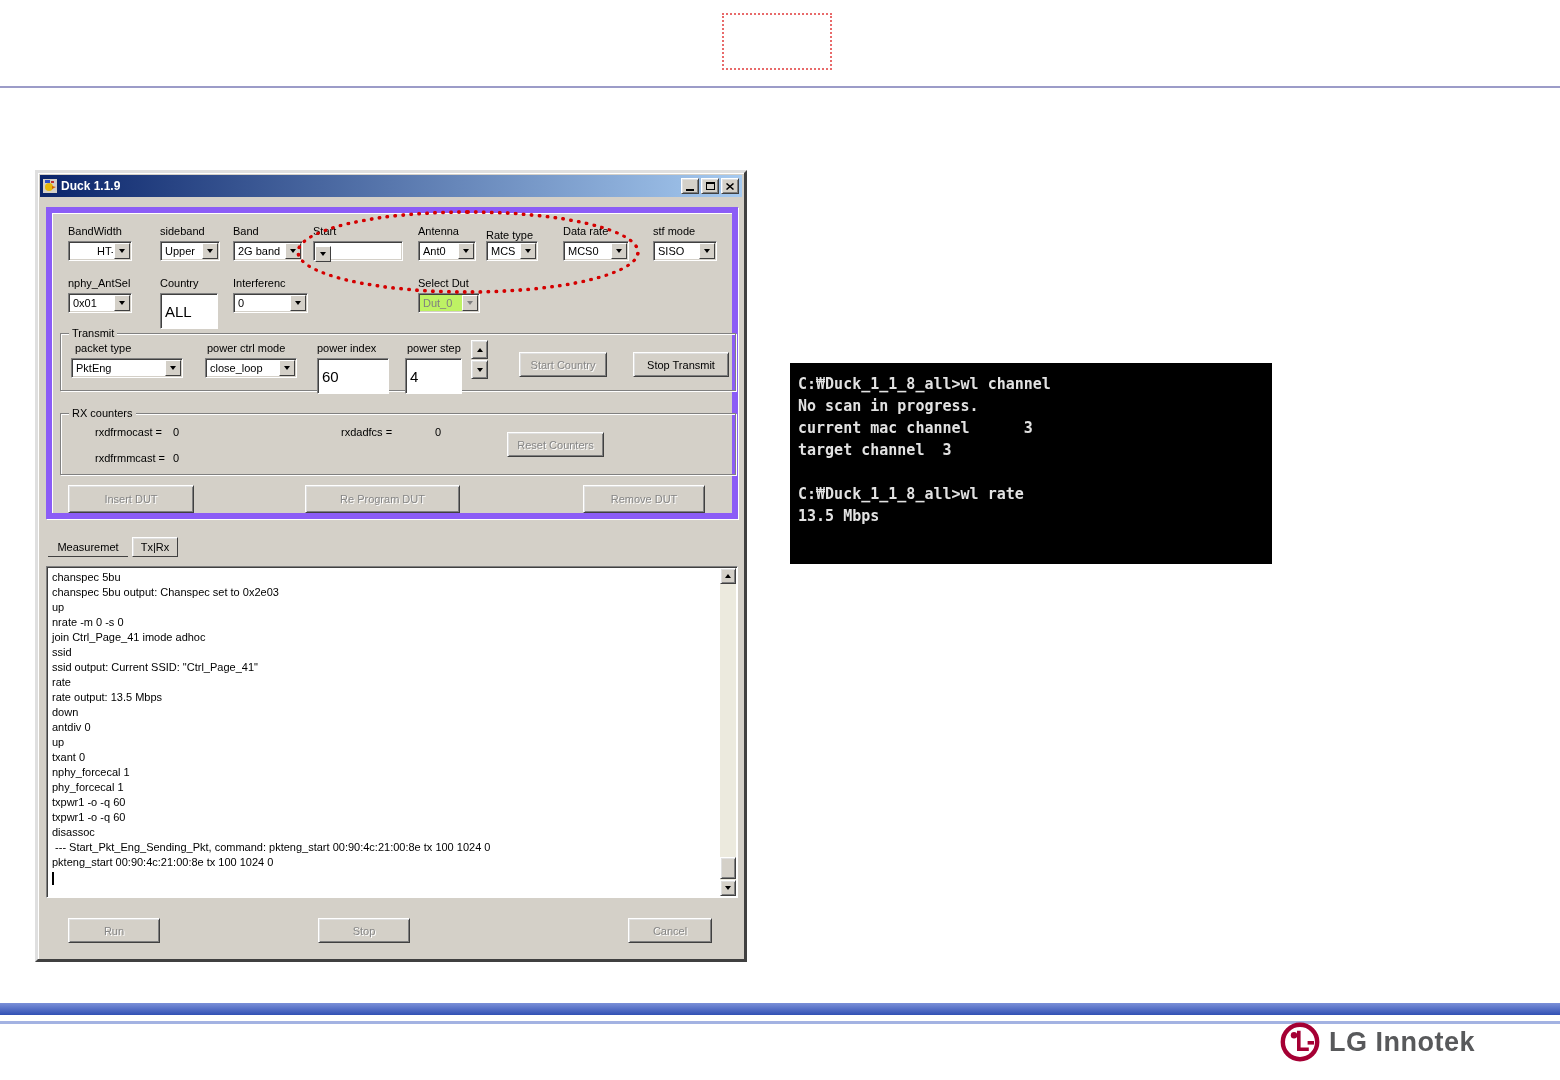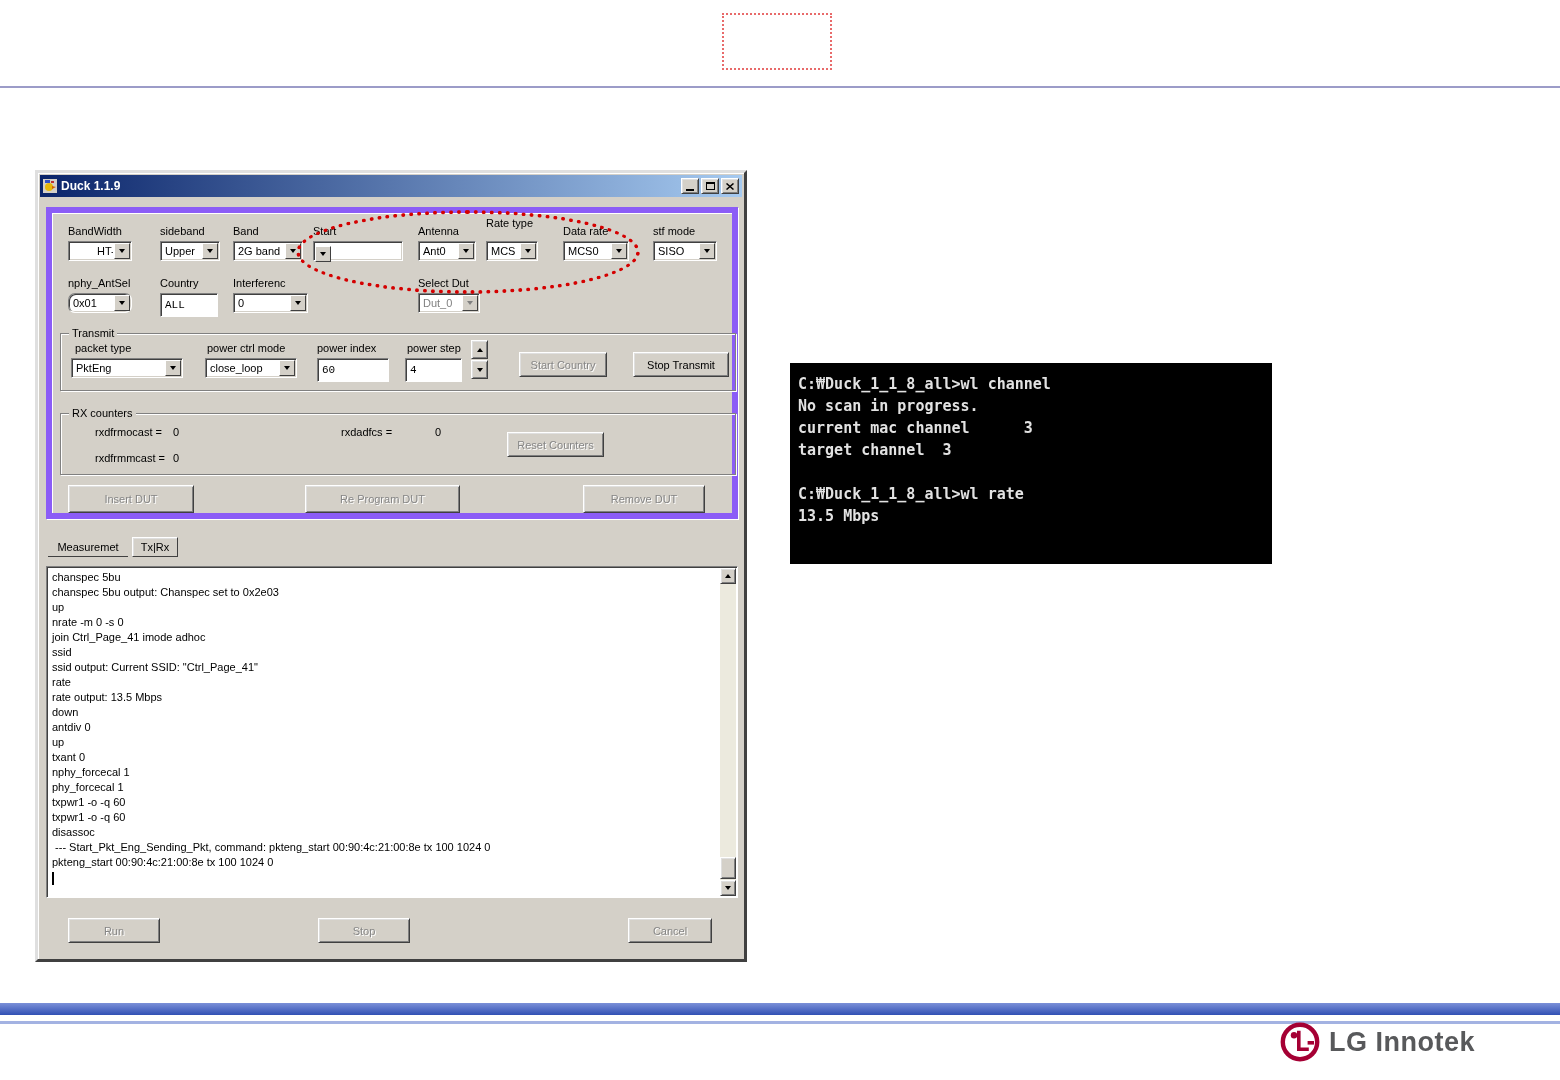--- a/index.html
+++ b/index.html
@@ -24,28 +24,28 @@
 
   .lbl { position:absolute; font-size:11px; color:#000; white-space:nowrap; }
 
   .panel { position:absolute; border:6px solid #8b5cf6; box-shadow:1px 1px 0 #ffffff, inset 1px 1px 0 #ffffff; }
 
   .combo { position:absolute; height:20px; background:#fff; border:1px solid; border-color:#808080 #fff #fff #808080;
     box-shadow:inset 1px 1px 0 #404040, inset -1px -1px 0 #d4d0c8; display:flex; }
   .combo-text { flex:1; font-size:11px; padding:3px 2px 0 4px; overflow:hidden; white-space:nowrap; }
   .combo-btn { width:16px; margin:1px; background:#d4d0c8; border:1px solid; border-color:#fff #404040 #404040 #fff;
     display:flex; align-items:center; justify-content:center; flex:0 0 16px; }
-  .combo.disabled { background:#ffffff; }
+  .combo.disabled { background:#bef264; }
   .combo.disabled .combo-text { color:#808080; }
 
   .arrow-down { width:0; height:0; border-left:3px solid transparent; border-right:3px solid transparent; border-top:4px solid #000; }
   .arrow-up { width:0; height:0; border-left:3px solid transparent; border-right:3px solid transparent; border-bottom:4px solid #000; }
 
-  .input3d { position:absolute; height:24px; background:#fff; border:1px solid; border-color:#808080 #fff #fff #808080;
-    box-shadow:inset 1px 1px 0 #404040; font-size:11px; padding:2px 4px; font-family:Liberation Mono, monospace; outline:none; }
+  .input3d { position:absolute; height:36px; background:#fff; border:1px solid; border-color:#808080 #fff #fff #808080;
+    box-shadow:inset 1px 1px 0 #404040; font-size:15px; padding:2px 4px; font-family:Liberation Sans, sans-serif; outline:none; }
 
   .btn3d { position:absolute; background:#d4d0c8; border:1px solid; border-color:#fff #404040 #404040 #fff;
     box-shadow:inset 1px 1px 0 #dfdfdf, inset -1px -1px 0 #808080; font-size:11px;
     display:flex; align-items:center; justify-content:center; font-family:"Liberation Sans",sans-serif; color:#000; }
   .btn3d.disabled { color:#868686; text-shadow:1px 1px 0 #ffffff; }
 
   .groupbox { position:absolute; border:1px solid #808080; box-shadow:1px 1px 0 #ffffff, inset 1px 1px 0 #ffffff; }
   .legend { position:absolute; top:-7px; left:8px; background:#d4d0c8; font-size:11px; padding:0 3px; white-space:nowrap; }
 
   .tab { position:absolute; height:20px; font-size:11px; display:flex; align-items:center; justify-content:center; white-space:nowrap; }
@@ -111,21 +111,21 @@
     </span>
   </div>
 
   <div class="panel" style="left:8px; top:34px; width:692px; height:312px;">
 
     <span class="lbl" style="left:16px; top:12px;">BandWidth</span>
     <span class="lbl" style="left:108px; top:12px;">sideband</span>
     <span class="lbl" style="left:181px; top:12px;">Band</span>
     <span class="lbl" style="left:261px; top:12px;">Start</span>
     <span class="lbl" style="left:366px; top:12px;">Antenna</span>
-    <span class="lbl" style="left:434px; top:4px;">Rate type</span>
+    <span class="lbl" style="left:434px; top:16px;">Rate type</span>
     <span class="lbl" style="left:511px; top:12px;">Data rate</span>
     <span class="lbl" style="left:601px; top:12px;">stf mode</span>
 
     <div class="combo" style="left:16px; top:28px; width:64px;padding-left:24px;">
       <span class="combo-text">HT-40</span>
       <span class="combo-btn">
           <span class="arrow-down"></span>
         </span>
     </div>
     <div class="combo" style="left:108px; top:28px; width:60px;">
@@ -169,21 +169,21 @@
       <span class="combo-btn">
           <span class="arrow-down"></span>
         </span>
     </div>
 
     <span class="lbl" style="left:16px; top:64px;">nphy_AntSel</span>
     <span class="lbl" style="left:108px; top:64px;">Country</span>
     <span class="lbl" style="left:181px; top:64px;">Interferenc</span>
     <span class="lbl" style="left:366px; top:64px;">Select Dut</span>
 
-    <div class="combo" style="left:16px; top:80px; width:64px;border-radius:7px;">
+    <div class="combo" style="left:16px; top:80px; width:64px;">
       <span class="combo-text">0x01</span>
       <span class="combo-btn">
           <span class="arrow-down"></span>
         </span>
     </div>
     <input class="input3d" style="left: 108px; top: 80px; width: 58px;" value="ALL">
     <div class="combo" style="left:181px; top:80px; width:75px;">
       <span class="combo-text">0</span>
       <span class="combo-btn">
           <span class="arrow-down"></span>

